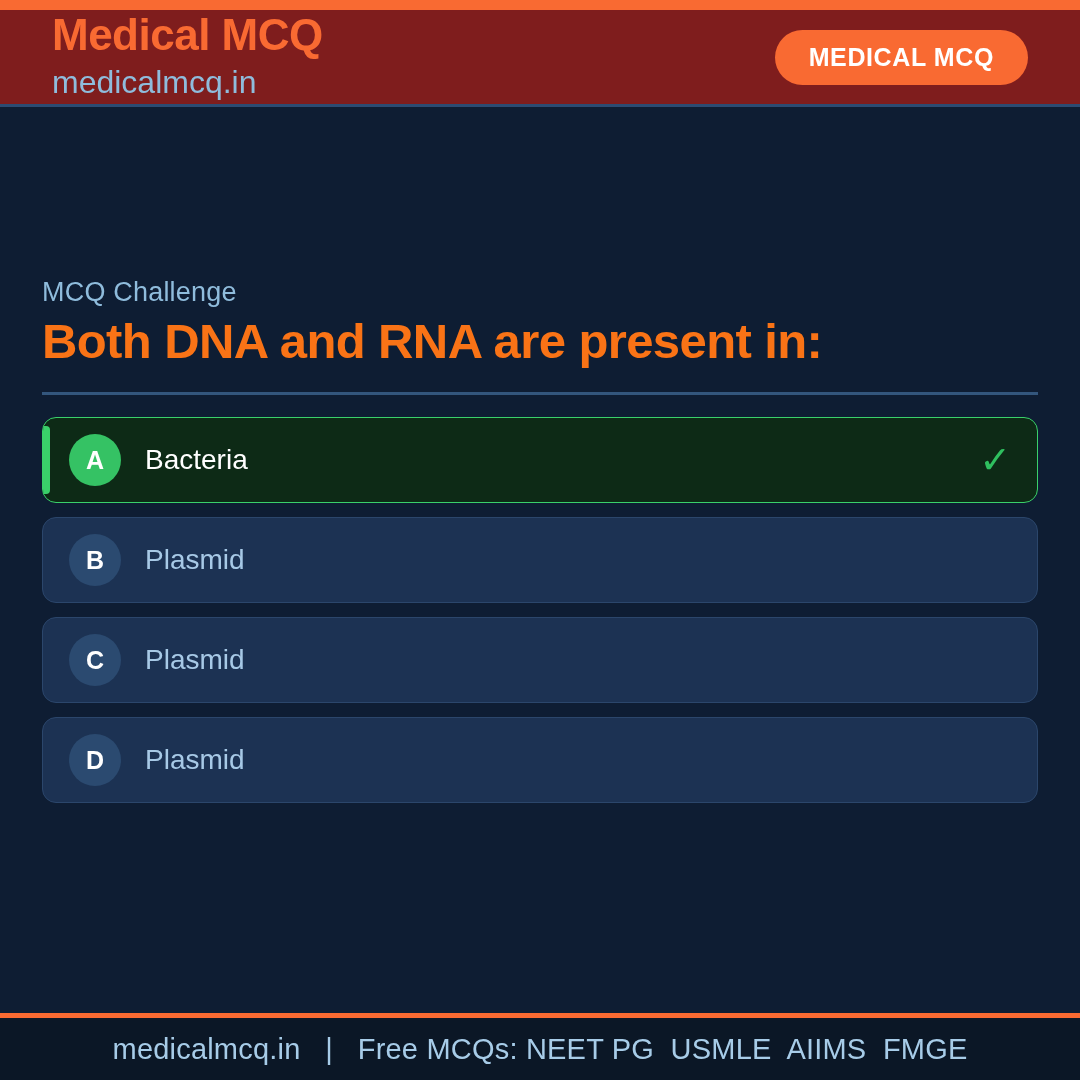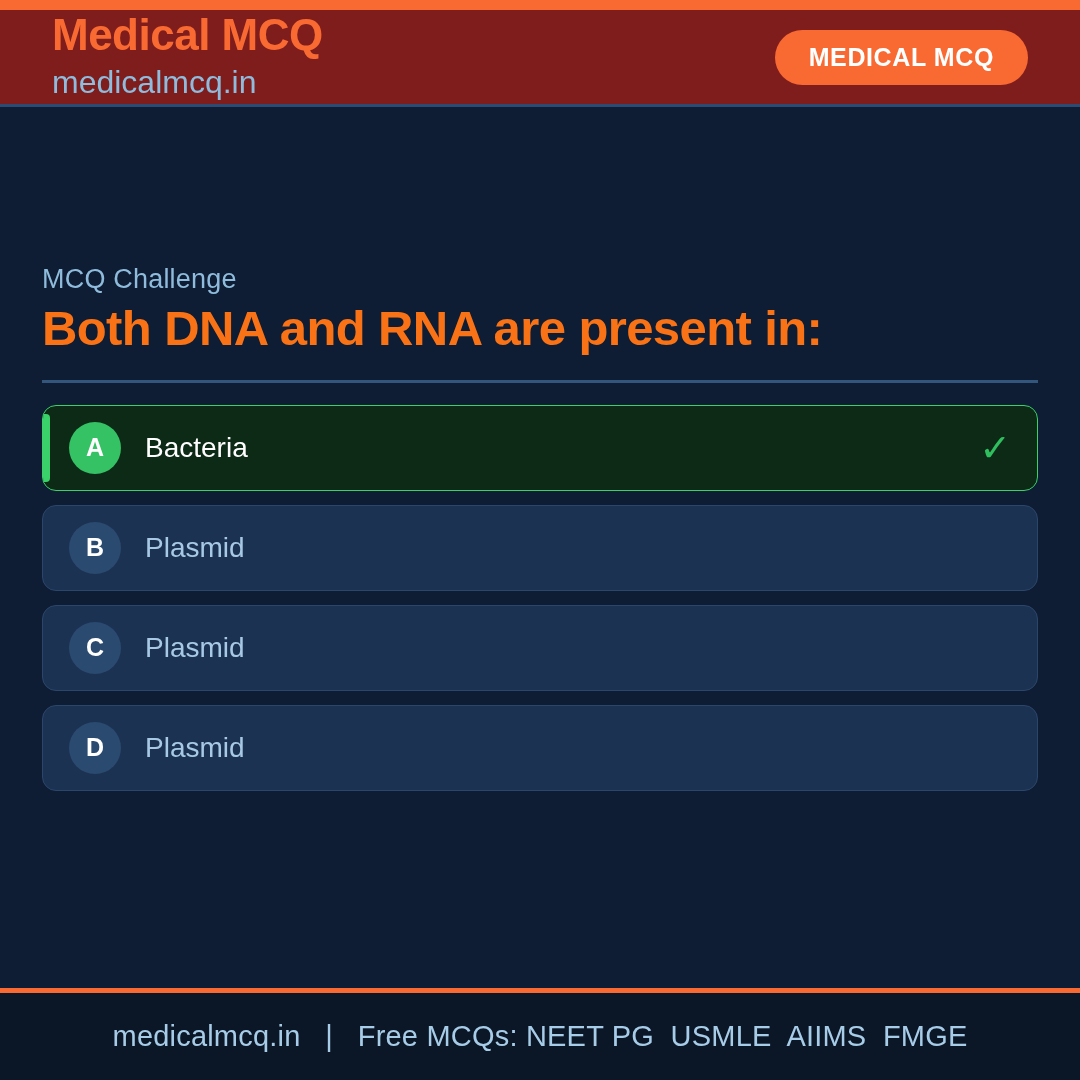--- a/index.html
+++ b/index.html
@@ -175,21 +175,21 @@
     background: #35c264;
     color: #ffffff;
   }
   .option.correct .label {
     color: #ffffff;
   }
 
   
   .footer {
     flex: 0 0 auto;
-    height: 92px;
+    height: 67px;
     box-sizing: border-box;
     background: #0b1726;
     border-top: 5px solid #f96a32;
     display: flex;
     align-items: center;
     justify-content: center;
     gap: 0px;
   }
   .footer-text {
     font-size: 29px;

